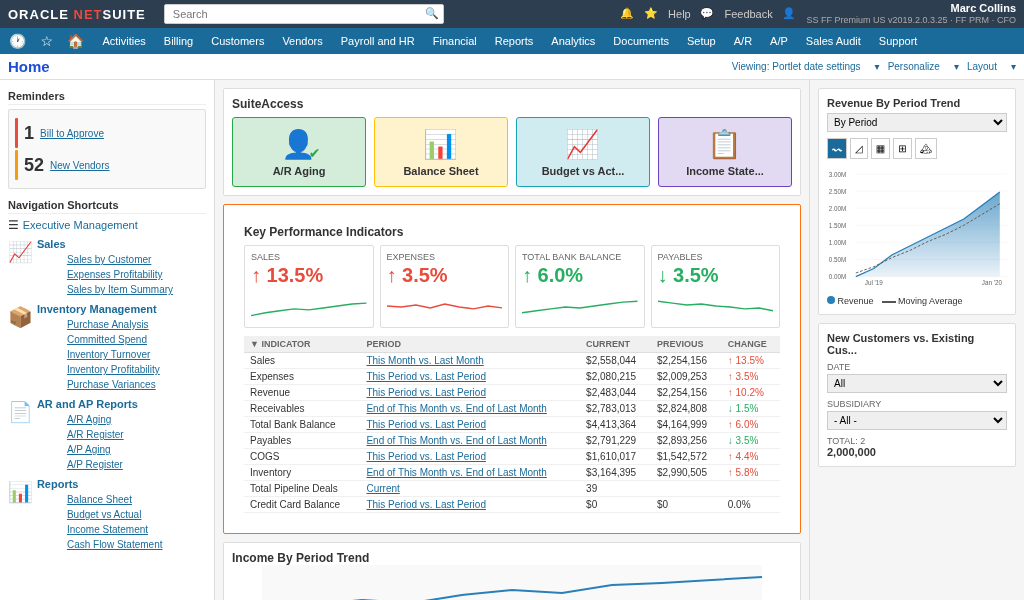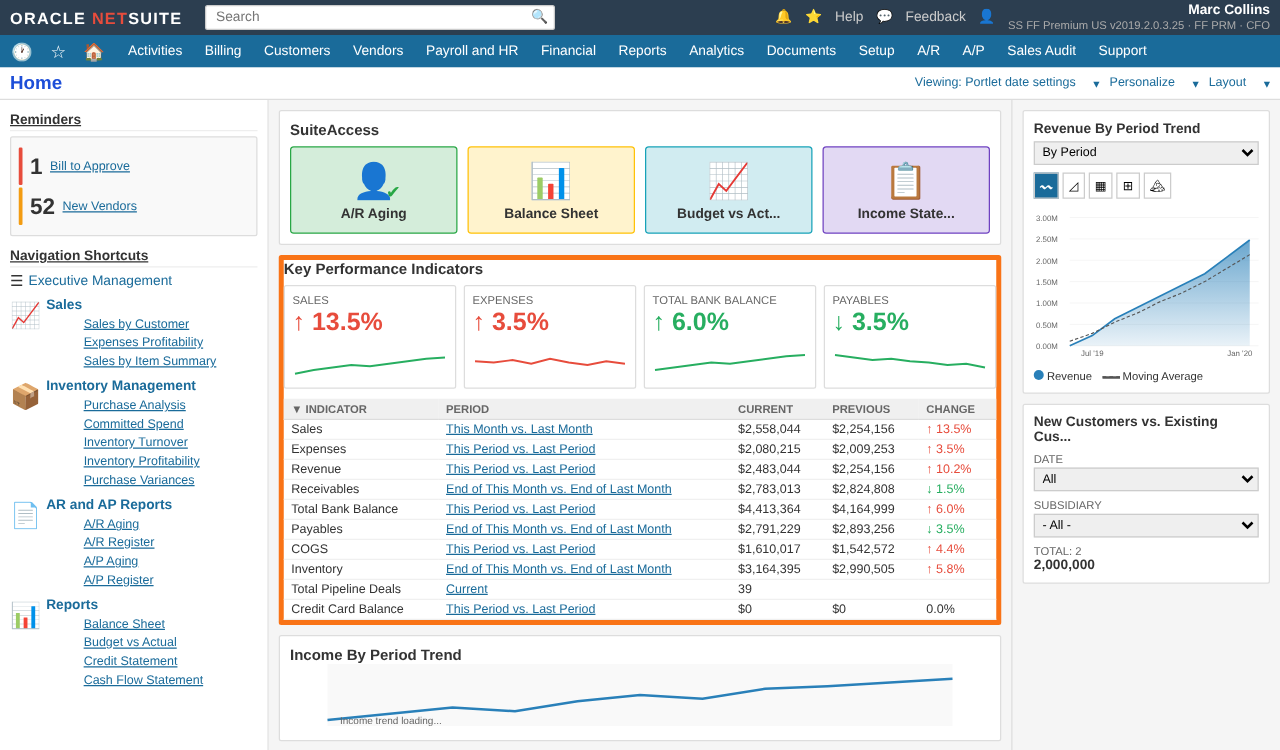--- a/index.html
+++ b/index.html
@@ -22,21 +22,21 @@
     #nav-bar { background: #1a6b9a; height: 26px; display: flex; align-items: center; padding: 0 5px; gap: 2px; }
     .nav-icon { color: white; font-size: 14px; margin-right: 4px; cursor: pointer; padding: 2px 4px; }
     .nav-item { color: white; font-size: 11px; padding: 4px 8px; cursor: pointer; white-space: nowrap; }
 
     
     #main { display: flex; height: calc(600px - 56px); overflow: hidden; }
 
     
     #sidebar { width: 215px; background: white; border-right: 1px solid #ddd; overflow-y: auto; padding: 8px; flex-shrink: 0; }
     .sidebar-section { margin-bottom: 8px; }
-    .sidebar-section-title { font-weight: bold; font-size: 11px; color: #333; margin-bottom: 4px; padding: 2px 0; border-bottom: 1px solid #eee; text-decoration: underline; }
+    .sidebar-section-title { font-weight: bold; font-size: 11px; color: #333; margin-bottom: 4px; padding: 2px 0; border-bottom: 1px solid #eee; }
     .reminder-box { background: #f9f9f9; border: 1px solid #ddd; padding: 6px; margin-bottom: 8px; border-radius: 2px; }
     .reminder-item { display: flex; align-items: center; gap: 6px; margin: 2px 0; }
     .reminder-num { font-size: 18px; font-weight: bold; color: #333; }
     .reminder-label { color: #1a6b9a; font-size: 10px; text-decoration: underline; cursor: pointer; }
     .reminder-bar { width: 3px; height: 30px; background: #f39c12; border-radius: 1px; }
     .reminder-bar.red { background: #e74c3c; }
     .shortcut-group { margin-bottom: 6px; }
     .shortcut-group-title { color: #1a6b9a; font-weight: bold; font-size: 11px; cursor: pointer; margin-bottom: 2px; }
     .shortcut-link { color: #1a6b9a; font-size: 10px; text-decoration: underline; cursor: pointer; display: block; margin-left: 30px; line-height: 1.5; }
     .shortcut-icon-row { display: flex; align-items: flex-start; gap: 4px; }
@@ -50,21 +50,21 @@
     #suiteaccess-title { font-weight: bold; font-size: 12px; margin-bottom: 6px; }
     #suiteaccess-cards { display: flex; gap: 8px; }
     .sa-card { flex: 1; border: 1px solid #ddd; border-radius: 3px; padding: 8px; text-align: center; cursor: pointer; min-height: 70px; display: flex; flex-direction: column; align-items: center; justify-content: center; gap: 4px; }
     .sa-card.green { background: #d4edda; border-color: #28a745; }
     .sa-card.yellow { background: #fff3cd; border-color: #ffc107; }
     .sa-card.blue { background: #d1ecf1; border-color: #17a2b8; }
     .sa-card.purple { background: #e2d9f3; border-color: #6f42c1; }
     .sa-card-title { font-size: 11px; font-weight: bold; color: #333; }
 
     
-    #kpi-section { background: white; border: 4px solid #f97316; padding: 0; margin-bottom: 8px; border-radius: 2px; }
+    #kpi-section { background: white; border: 1px solid #f97316; padding: 20px; margin-bottom: 8px; border-radius: 2px; }
     #kpi-title { font-weight: bold; font-size: 12px; margin-bottom: 6px; }
     #kpi-cards { display: flex; gap: 6px; margin-bottom: 8px; }
     .kpi-card { flex: 1; border: 1px solid #ddd; padding: 6px; border-radius: 2px; }
     .kpi-label { font-size: 9px; color: #666; text-transform: uppercase; margin-bottom: 2px; }
     .kpi-value { font-size: 20px; font-weight: bold; color: #333; }
     .kpi-value.up { color: #e74c3c; }
     .kpi-value.green-up { color: #27ae60; }
     .kpi-value.down { color: #27ae60; }
     .kpi-arrow-up { color: #e74c3c; }
     .kpi-sparkline { height: 30px; margin-top: 4px; }
@@ -246,21 +246,21 @@
         </div>
       </div>
 
       <div class="shortcut-group">
         <div class="shortcut-icon-row">
           <span class="shortcut-icon">📊</span>
           <div>
             <div class="shortcut-group-title">Reports</div>
             <a class="shortcut-link">Balance Sheet</a>
             <a class="shortcut-link">Budget vs Actual</a>
-            <a class="shortcut-link">Credit Statement</a>
+            <a class="shortcut-link">Income Statement</a>
             <a class="shortcut-link">Cash Flow Statement</a>
           </div>
         </div>
       </div>
     </div>
   </div>
 
   <div id="content">
 
     <div id="suiteaccess">

